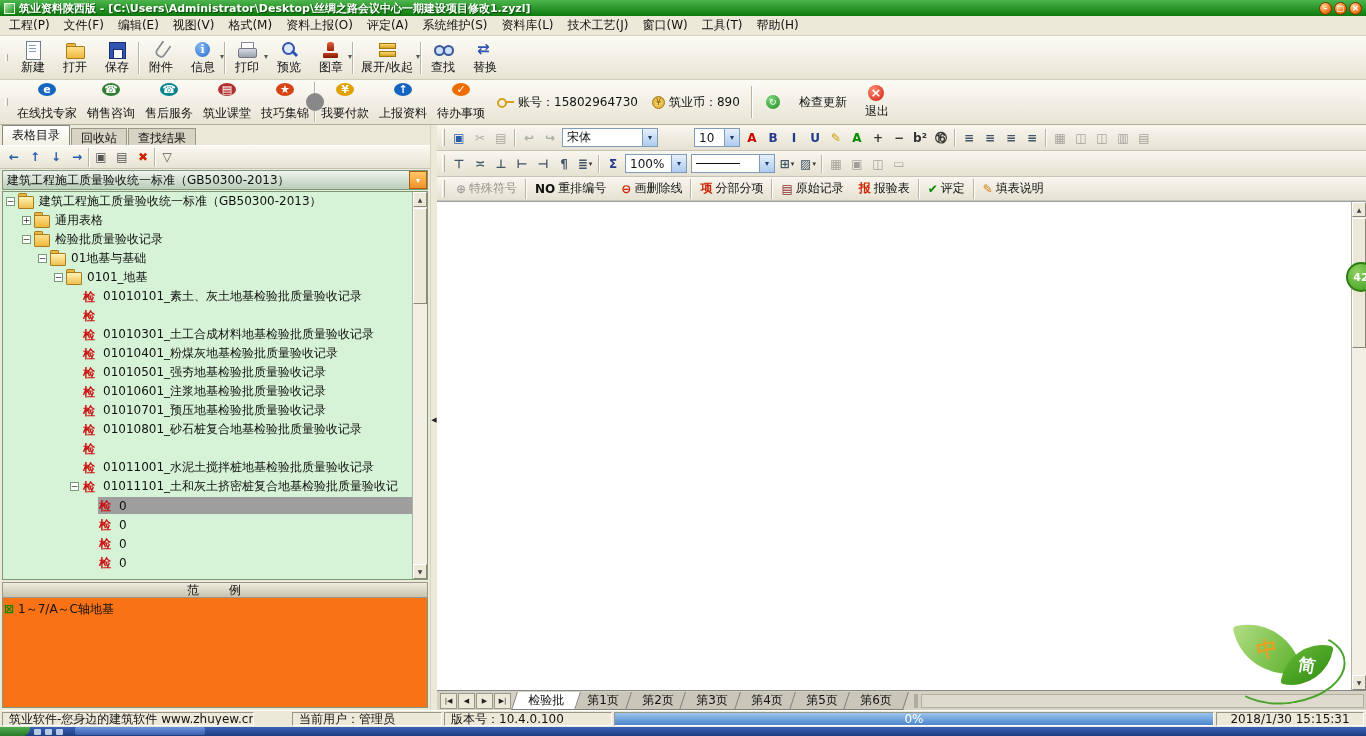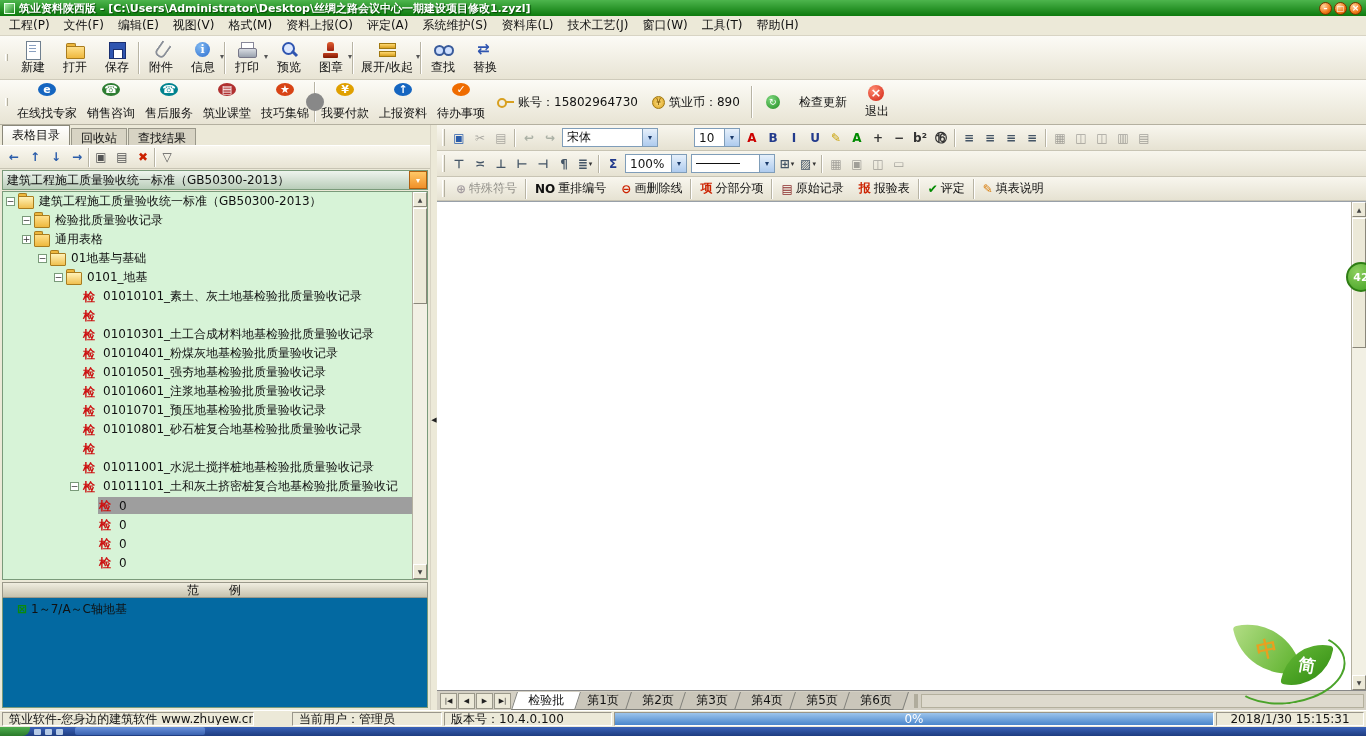--- a/index.html
+++ b/index.html
@@ -116,21 +116,21 @@
 
 .vsb{position:absolute;top:0;right:0;bottom:0;width:15px;background:#f2f0e4;border-left:1px solid #b4b0a0;display:flex;flex-direction:column;}
 .sb-btn{height:15px;flex:none;background:#ece9d8;border:1px solid;border-color:#fff #8a877a #8a877a #fff;display:flex;align-items:center;justify-content:center;color:#444;}
 .sb-btn.up::before{content:"▲";font-size:6px;}
 .sb-btn.down::before{content:"▼";font-size:6px;}
 .sb-thumb{flex:none;background:#ece9d8;border:1px solid;border-color:#fff #8a877a #8a877a #fff;margin:1px 0;}
 .sb-fill{flex:1;}
 
 
 .ex-header{height:16px;flex:none;margin:2px 2px 0;background:linear-gradient(#f0ede0,#c6c2ae);border:1px solid #9a988a;display:flex;align-items:center;justify-content:center;letter-spacing:2px;}
-.ex-list{height:110px;flex:none;margin:0 2px 2px;background:#0369a1;border:1px solid #7a9a7a;border-top:none;padding:2px 14px;}
+.ex-list{height:110px;flex:none;margin:0 2px 2px;background:#f97316;border:1px solid #7a9a7a;border-top:none;padding:2px 1px;}
 .ex-item{display:flex;align-items:center;gap:4px;height:18px;white-space:nowrap;}
 .ex-icon::before{content:"⊠";color:#0a8a0a;font-weight:bold;font-size:12px;}
 
 
 .fmtrow{flex:none;background:linear-gradient(#f8f6ee,#e6e2d2);border-bottom:1px solid #c8c4b4;display:flex;align-items:center;padding:0 4px;}
 .fmtrow.r1,.fmtrow.r2{height:26px;}
 .fmtrow.r3{height:24px;}
 .fgroup{display:flex;align-items:center;gap:1px;}
 .tsep2{width:2px;height:18px;border-left:1px solid #b8b4a4;border-right:1px solid #fff;margin:0 3px;flex:none;}
 .combo{display:flex;align-items:center;background:#fff;border:1px solid #7f9db9;height:19px;margin:0 2px;padding-left:4px;white-space:nowrap;}
@@ -434,33 +434,33 @@
         <div class="tree">
 
             <div class="tree-row" data-icon="folder-open" data-exp="minus" style="--depth: 0;">
               <span class="exp"></span>
               <span class="rowbody">
                 <span class="tico auto-icon"></span>
                 <span class="tlbl">建筑工程施工质量验收统一标准（GB50300-2013）</span>
               </span>
             </div>
 
+            <div class="tree-row" data-icon="folder" data-exp="plus" style="--depth: 1;">
+              <span class="exp"></span>
+              <span class="rowbody">
+                <span class="tico auto-icon"></span>
+                <span class="tlbl">通用表格</span>
+              </span>
+            </div>
+
             <div class="tree-row" data-icon="folder" data-exp="minus" style="--depth: 1;">
               <span class="exp"></span>
               <span class="rowbody">
                 <span class="tico auto-icon"></span>
                 <span class="tlbl">检验批质量验收记录</span>
-              </span>
-            </div>
-
-            <div class="tree-row" data-icon="folder" data-exp="plus" style="--depth: 1;">
-              <span class="exp"></span>
-              <span class="rowbody">
-                <span class="tico auto-icon"></span>
-                <span class="tlbl">通用表格</span>
               </span>
             </div>
 
             <div class="tree-row" data-icon="folder-open" data-exp="minus" style="--depth: 2;">
               <span class="exp"></span>
               <span class="rowbody">
                 <span class="tico auto-icon"></span>
                 <span class="tlbl">01地基与基础</span>
               </span>
             </div>

